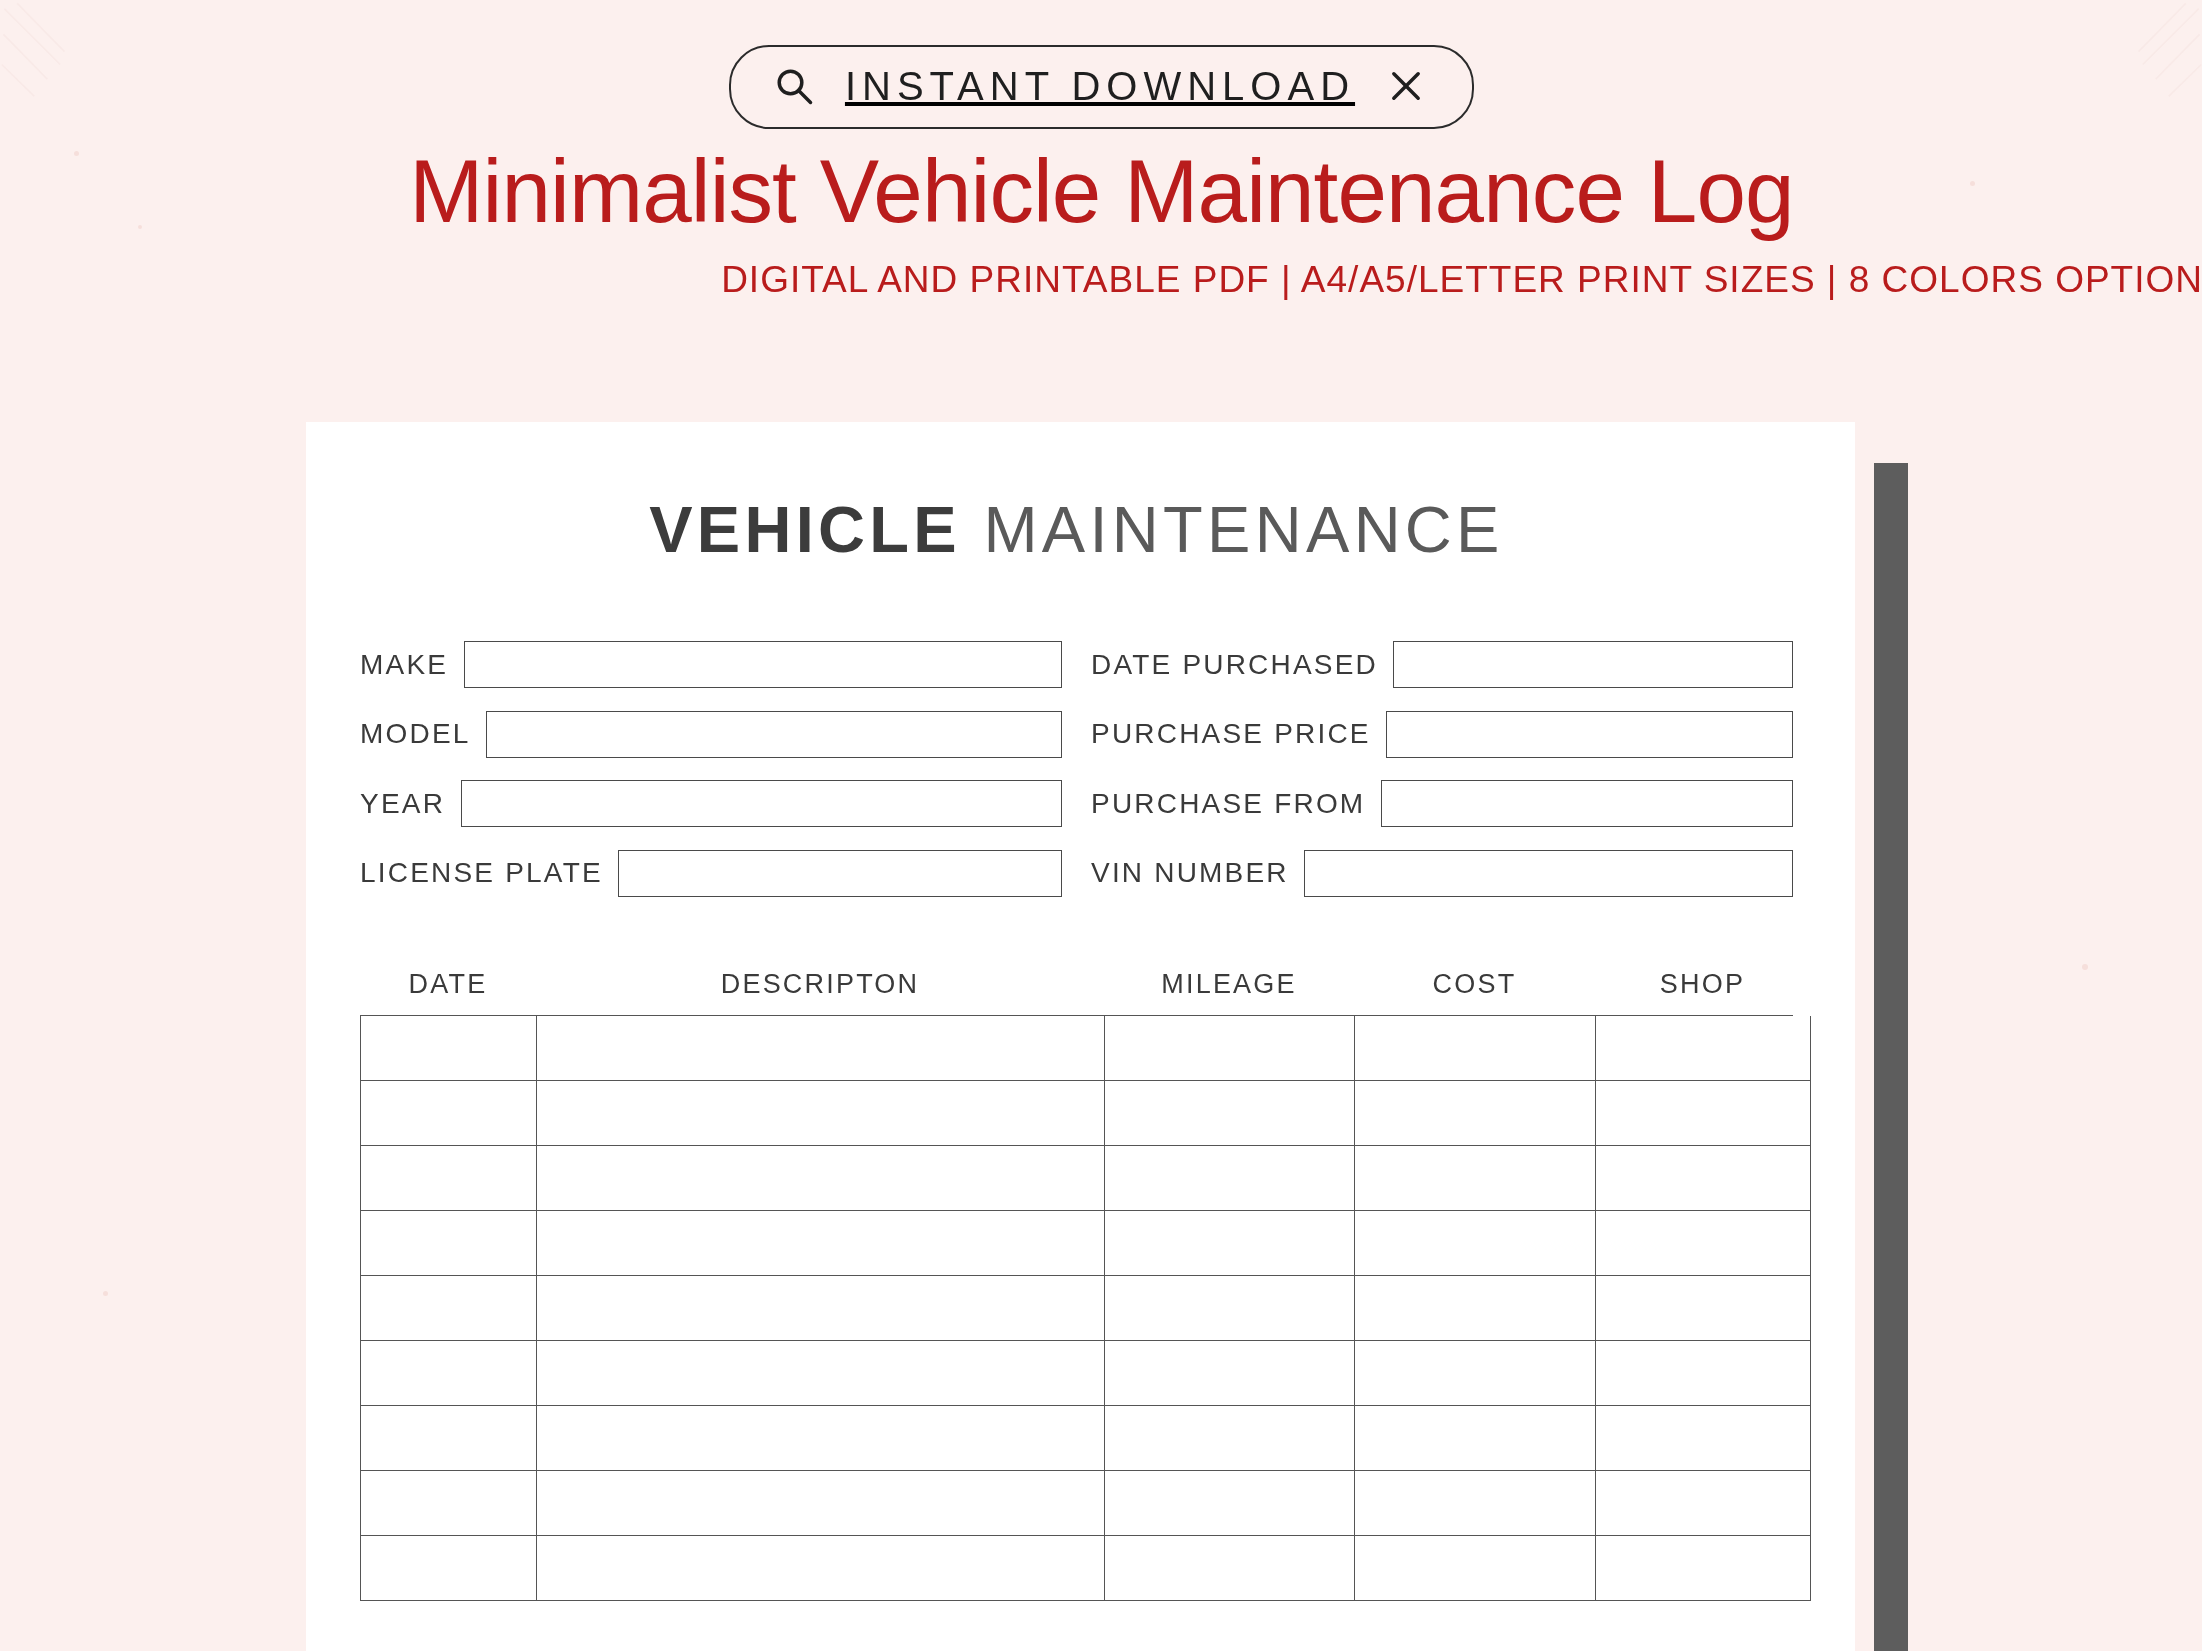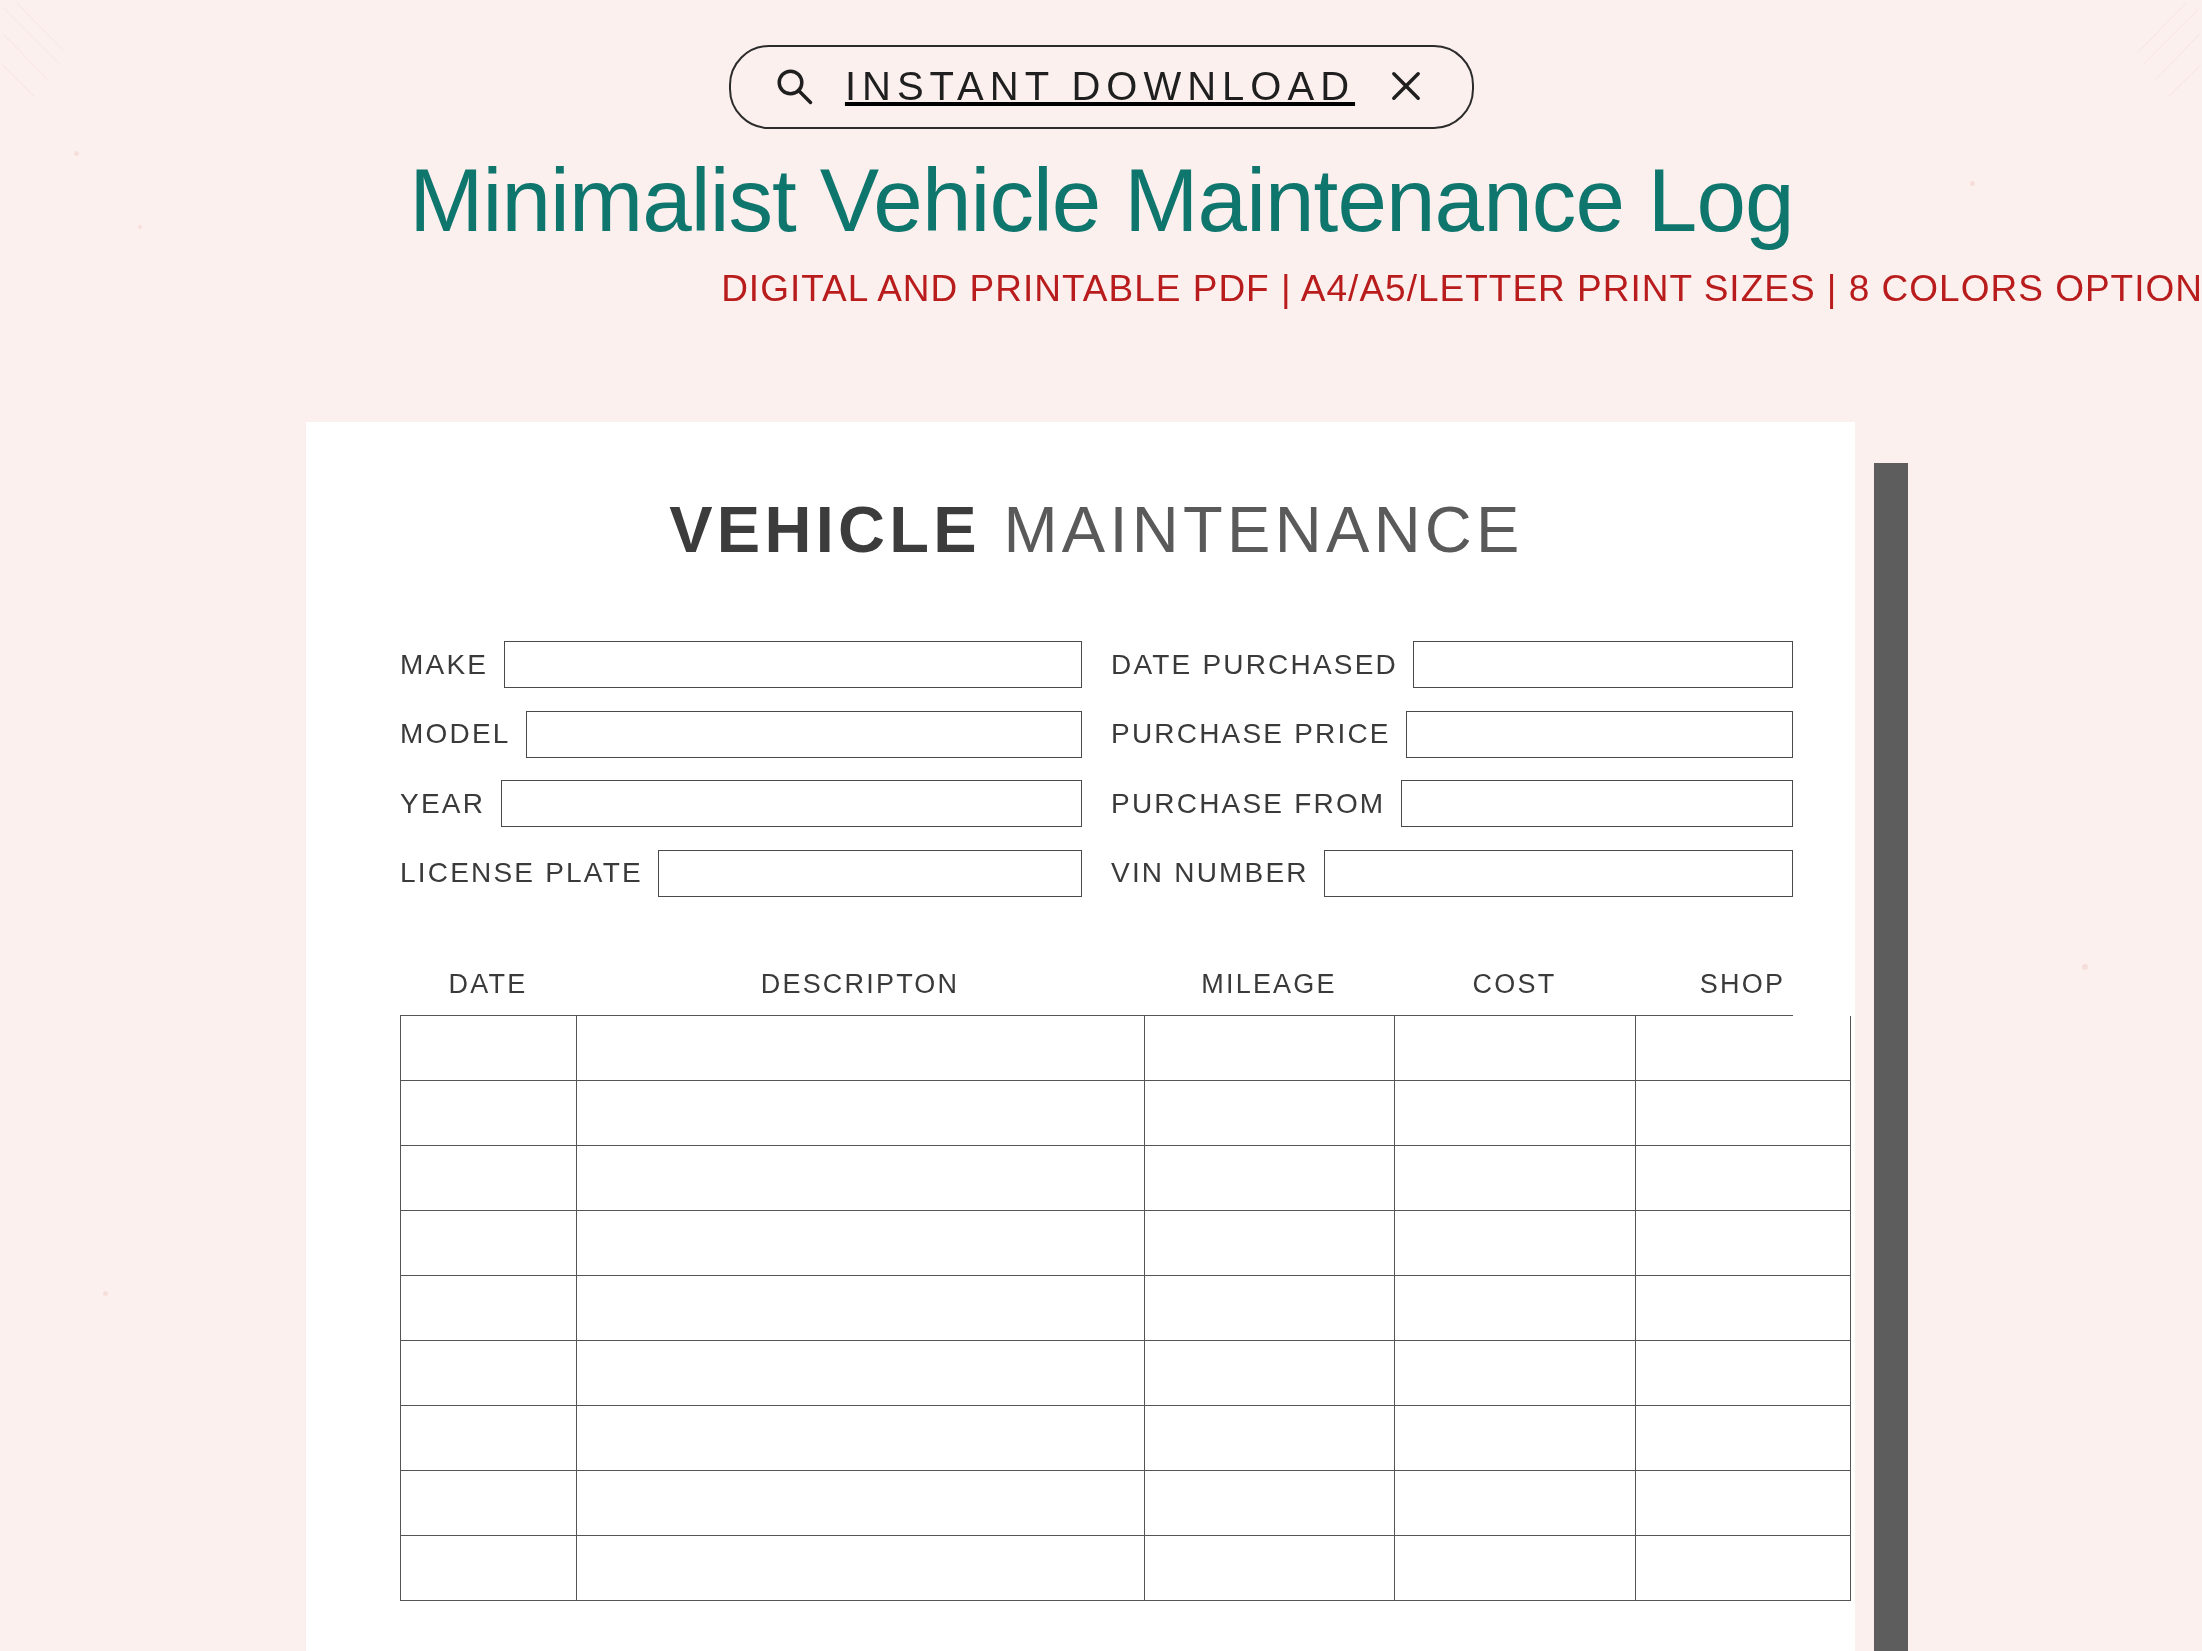--- a/index.html
+++ b/index.html
@@ -47,22 +47,22 @@
     width: 40px;
     height: 40px;
     position: relative;
     flex: 0 0 auto;
   }
   .badge-icon svg { display:block; }
 
   .title {
     font-size: 89px;
     font-weight: 400;
-    color: #0f766e;
-    margin: 23px 0 0 0;
+    color: #b91c1c;
+    margin: 14px 0 0 0;
     letter-spacing: -0.9px;
     line-height: 1.08;
   }
   .subtitle {
     font-size: 37px;
     color: #b91c1c;
     letter-spacing: 1px;
     margin: 20.6px 0 0 0;
     font-weight: 400;
     text-align: right;
@@ -80,21 +80,21 @@
     left: 1568px;
     top: 41px;
     width: 34px;
     height: 1222px;
     background: #5d5d5d;
   }
   .sheet {
     position: relative;
     width: 1549px;
     background: #ffffff;
-    padding: 48px 62px 0 94px;
+    padding: 48px 62px 0 54px;
     box-sizing: border-box;
     min-height: 1230px;
   }
 
   .sheet-title {
     text-align: center;
     margin: 22.4px 0 0 0;
     font-size: 65px;
     letter-spacing: 4.3px;
     color: #4a4a4a;

